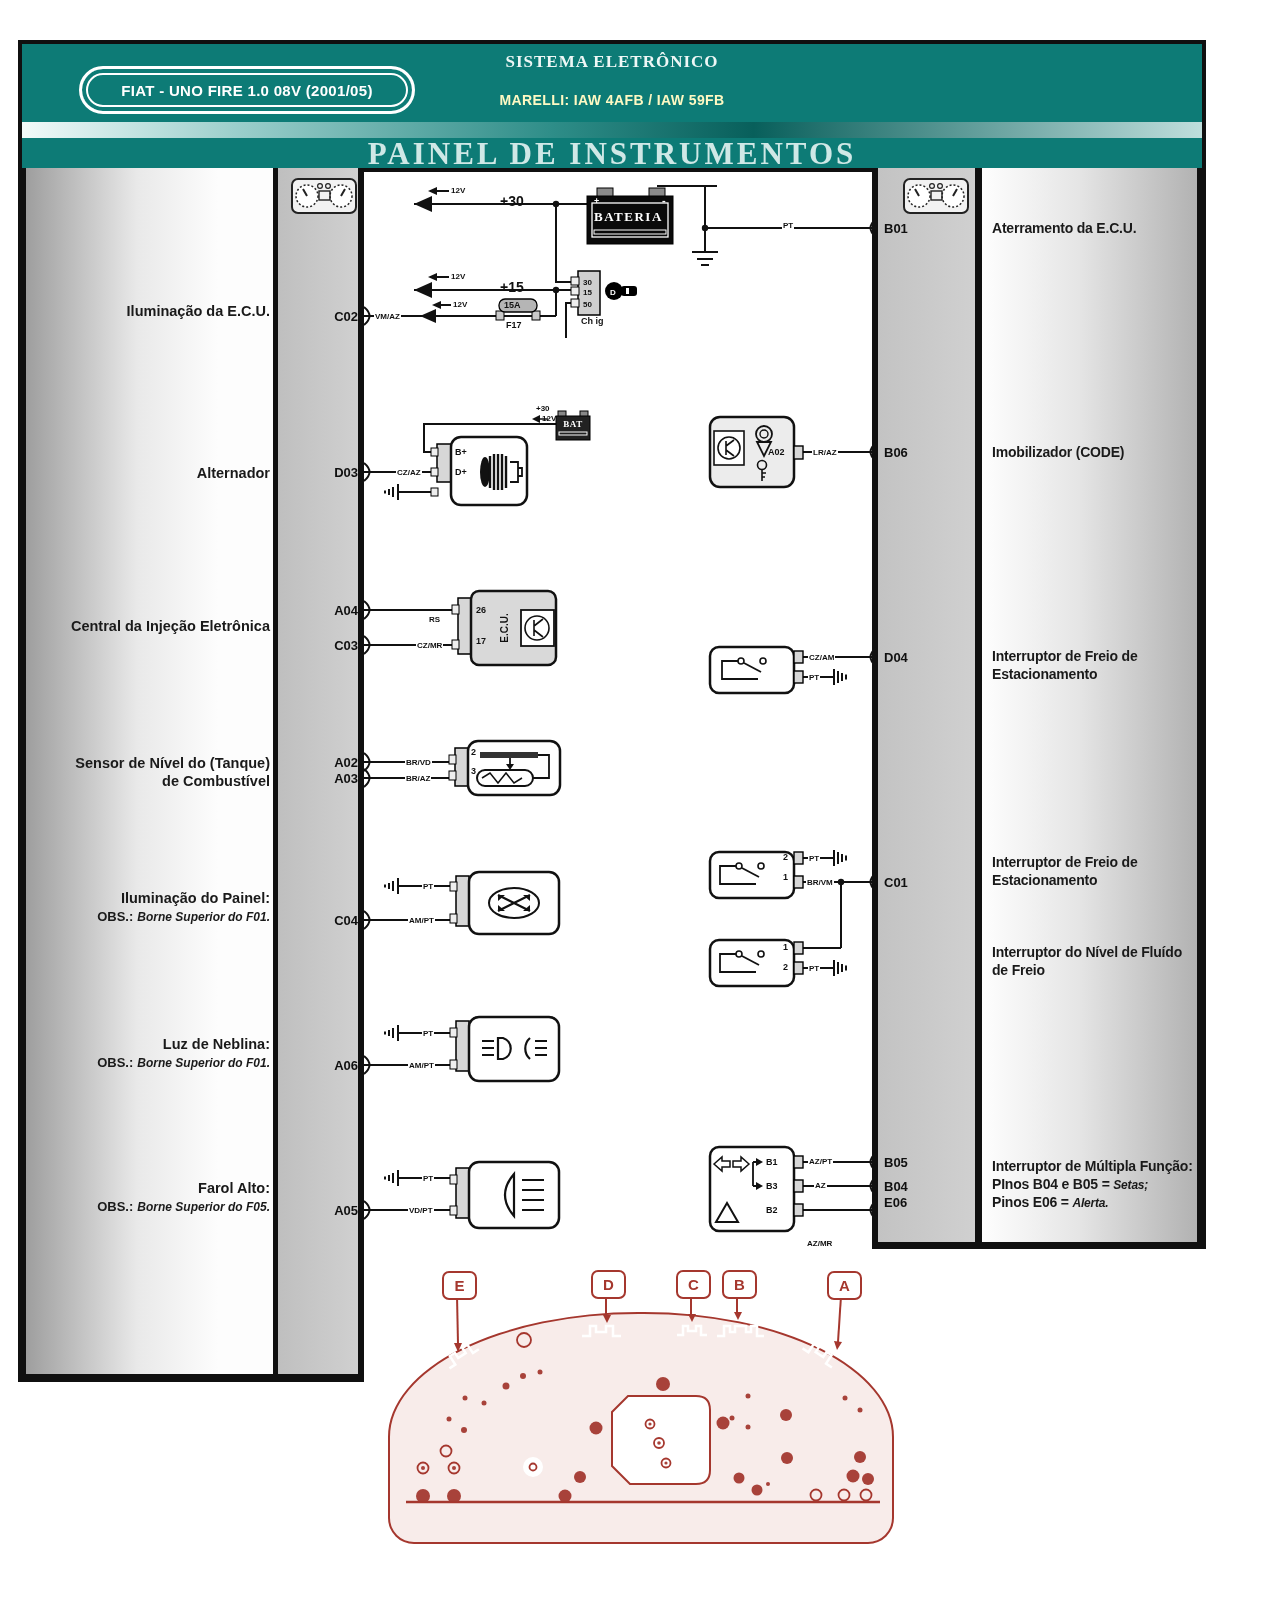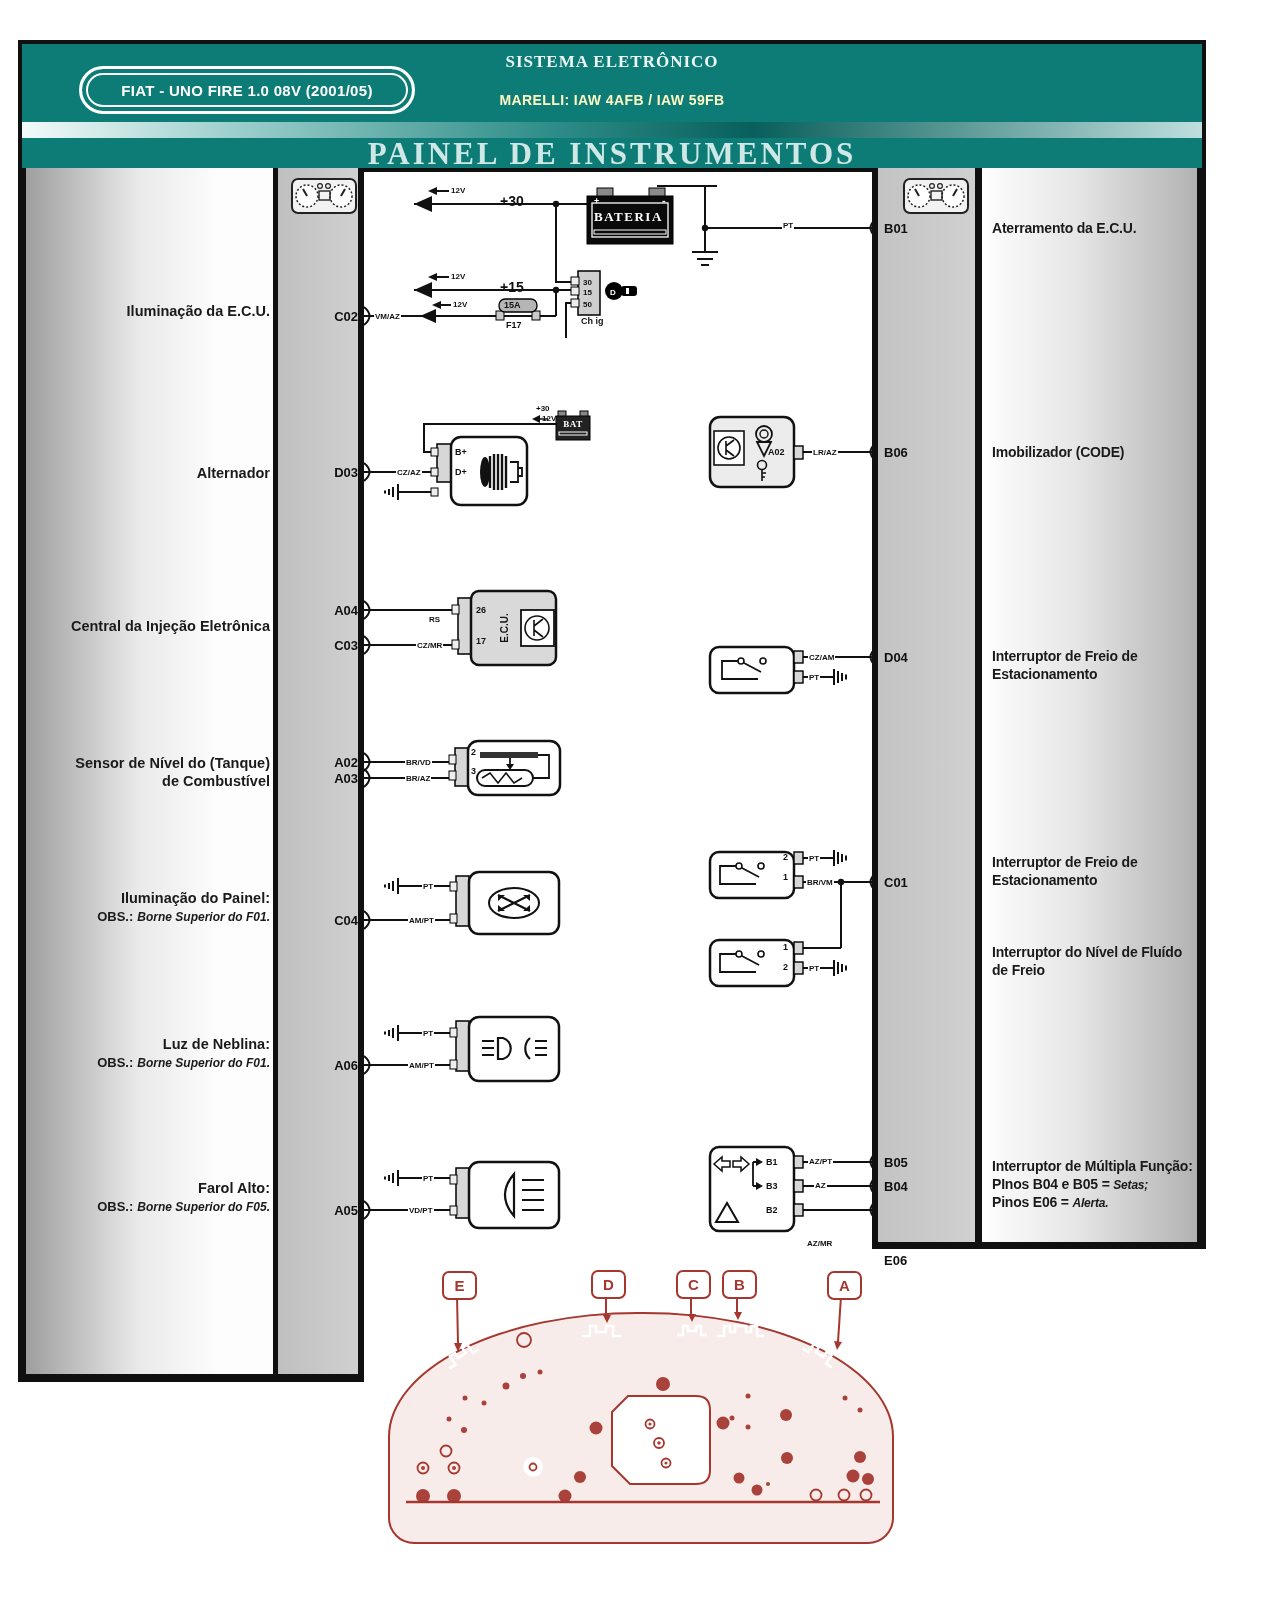--- a/index.html
+++ b/index.html
@@ -424,21 +424,21 @@
   <span class="pin pinL" style="left:312px;top:913px;">C04</span>
   <span class="pin pinL" style="left:312px;top:1058px;">A06</span>
   <span class="pin pinL" style="left:312px;top:1203px;">A05</span>
 
   <span class="pin" style="left:884px;top:221px;">B01</span>
   <span class="pin" style="left:884px;top:445px;">B06</span>
   <span class="pin" style="left:884px;top:650px;">D04</span>
   <span class="pin" style="left:884px;top:875px;">C01</span>
   <span class="pin" style="left:884px;top:1155px;">B05</span>
   <span class="pin" style="left:884px;top:1179px;">B04</span>
-  <span class="pin" style="left:884px;top:1253px;">E06</span>
+  <span class="pin" style="left:884px;top:1195px;">E06</span>
 
   <span class="wl" style="left:374px;top:312px;">VM/AZ</span>
   <span class="wl" style="left:396px;top:468px;">CZ/AZ</span>
   <span class="wl" style="left:428px;top:606px;margin-top:9px;">RS</span>
   <span class="wl" style="left:416px;top:641px;">CZ/MR</span>
   <span class="wl" style="left:405px;top:758px;">BR/VD</span>
   <span class="wl" style="left:405px;top:774px;">BR/AZ</span>
   <span class="wl" style="left:422px;top:882px;">PT</span>
   <span class="wl" style="left:408px;top:916px;">AM/PT</span>
   <span class="wl" style="left:422px;top:1029px;">PT</span>

